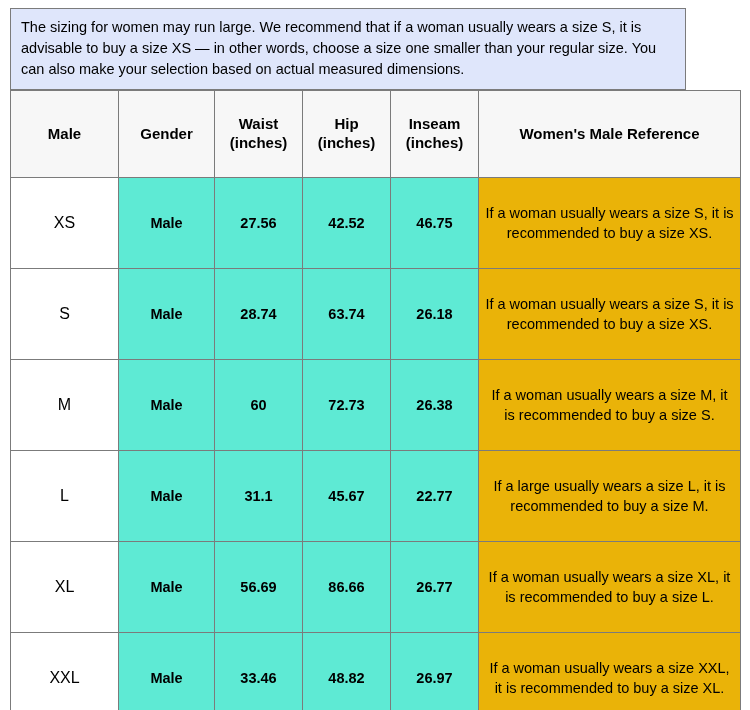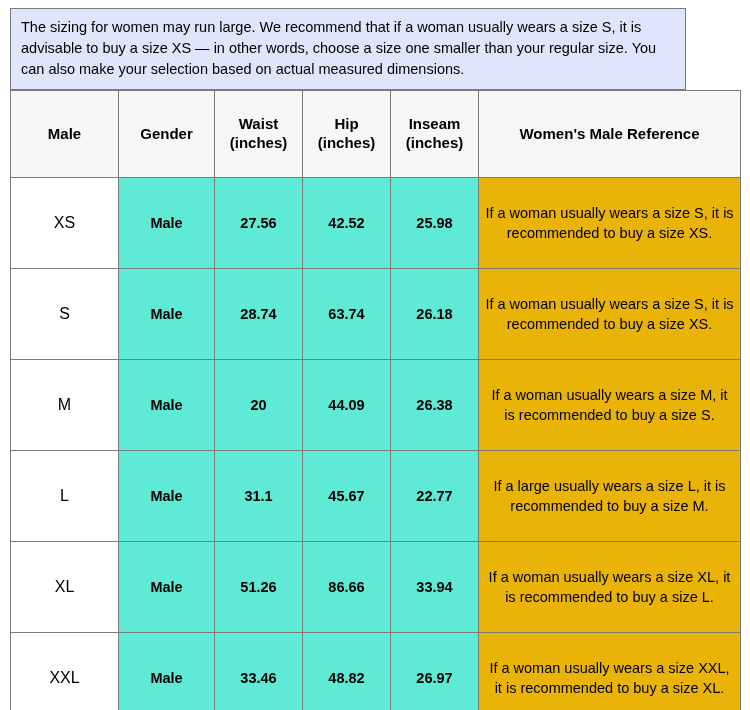--- a/index.html
+++ b/index.html
@@ -115,53 +115,53 @@
           <span class="hdr-line">Women's Male Reference</span>
         </th>
       </tr>
     </thead>
     <tbody>
       <tr>
         <td class="size-cell">XS</td>
         <td class="gender-cell">Male</td>
         <td class="num-cell">27.56</td>
         <td class="num-cell">42.52</td>
-        <td class="num-cell">25.98</td>
+        <td class="num-cell">46.75</td>
         <td class="ref-cell">If a woman usually wears a size S, it is recommended to buy a size XS.</td>
       </tr>
       <tr>
         <td class="size-cell">S</td>
         <td class="gender-cell">Male</td>
         <td class="num-cell">28.74</td>
         <td class="num-cell">63.74</td>
         <td class="num-cell">26.18</td>
         <td class="ref-cell">If a woman usually wears a size S, it is recommended to buy a size XS.</td>
       </tr>
       <tr>
         <td class="size-cell">M</td>
         <td class="gender-cell">Male</td>
-        <td class="num-cell">20</td>
-        <td class="num-cell">44.09</td>
+        <td class="num-cell">60</td>
+        <td class="num-cell">72.73</td>
         <td class="num-cell">26.38</td>
         <td class="ref-cell">If a woman usually wears a size M, it is recommended to buy a size S.</td>
       </tr>
       <tr>
         <td class="size-cell">L</td>
         <td class="gender-cell">Male</td>
         <td class="num-cell">31.1</td>
         <td class="num-cell">45.67</td>
         <td class="num-cell">22.77</td>
         <td class="ref-cell">If a large usually wears a size L, it is recommended to buy a size M.</td>
       </tr>
       <tr>
         <td class="size-cell">XL</td>
         <td class="gender-cell">Male</td>
-        <td class="num-cell">51.26</td>
+        <td class="num-cell">56.69</td>
         <td class="num-cell">86.66</td>
-        <td class="num-cell">33.94</td>
+        <td class="num-cell">26.77</td>
         <td class="ref-cell">If a woman usually wears a size XL, it is recommended to buy a size L.</td>
       </tr>
       <tr>
         <td class="size-cell">XXL</td>
         <td class="gender-cell">Male</td>
         <td class="num-cell">33.46</td>
         <td class="num-cell">48.82</td>
         <td class="num-cell">26.97</td>
         <td class="ref-cell">If a woman usually wears a size XXL, it is recommended to buy a size XL.</td>
       </tr>

